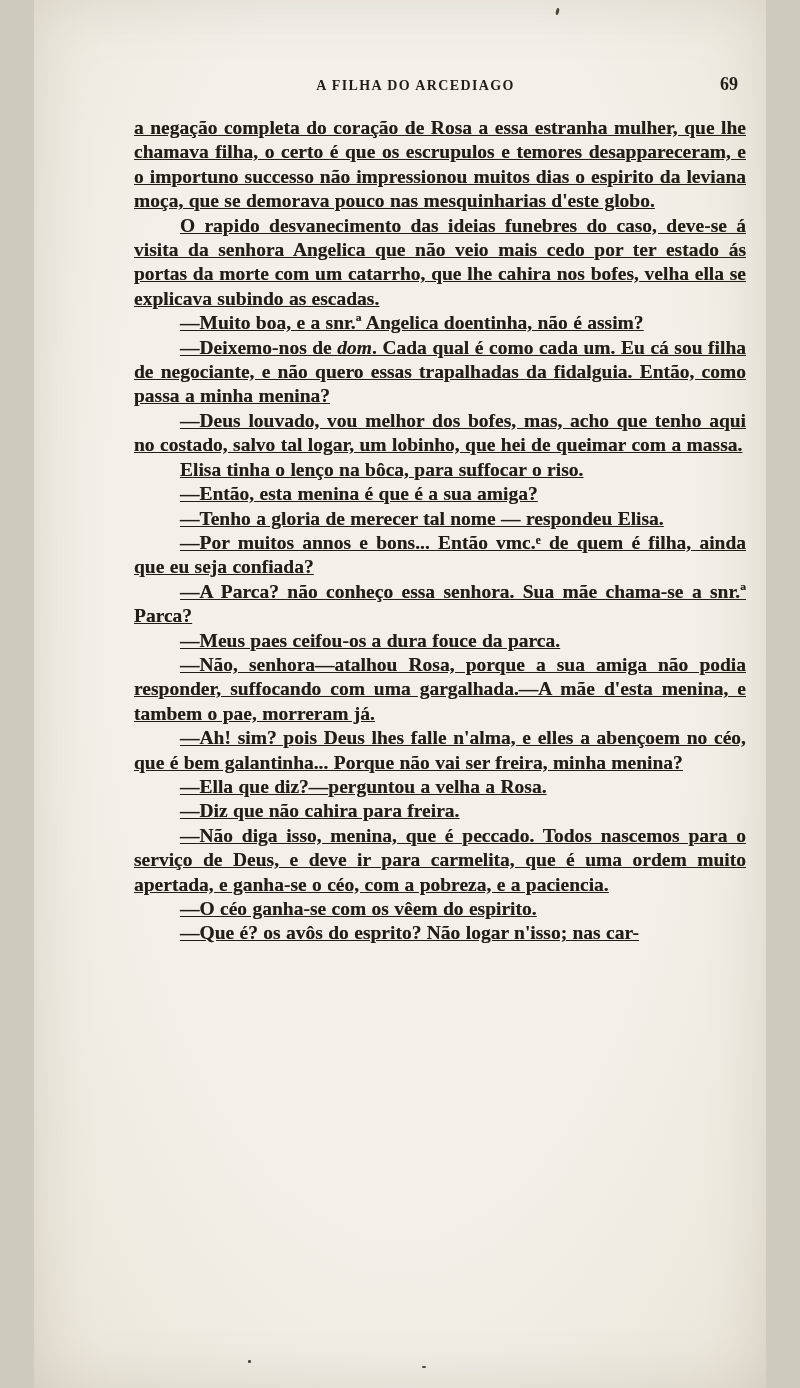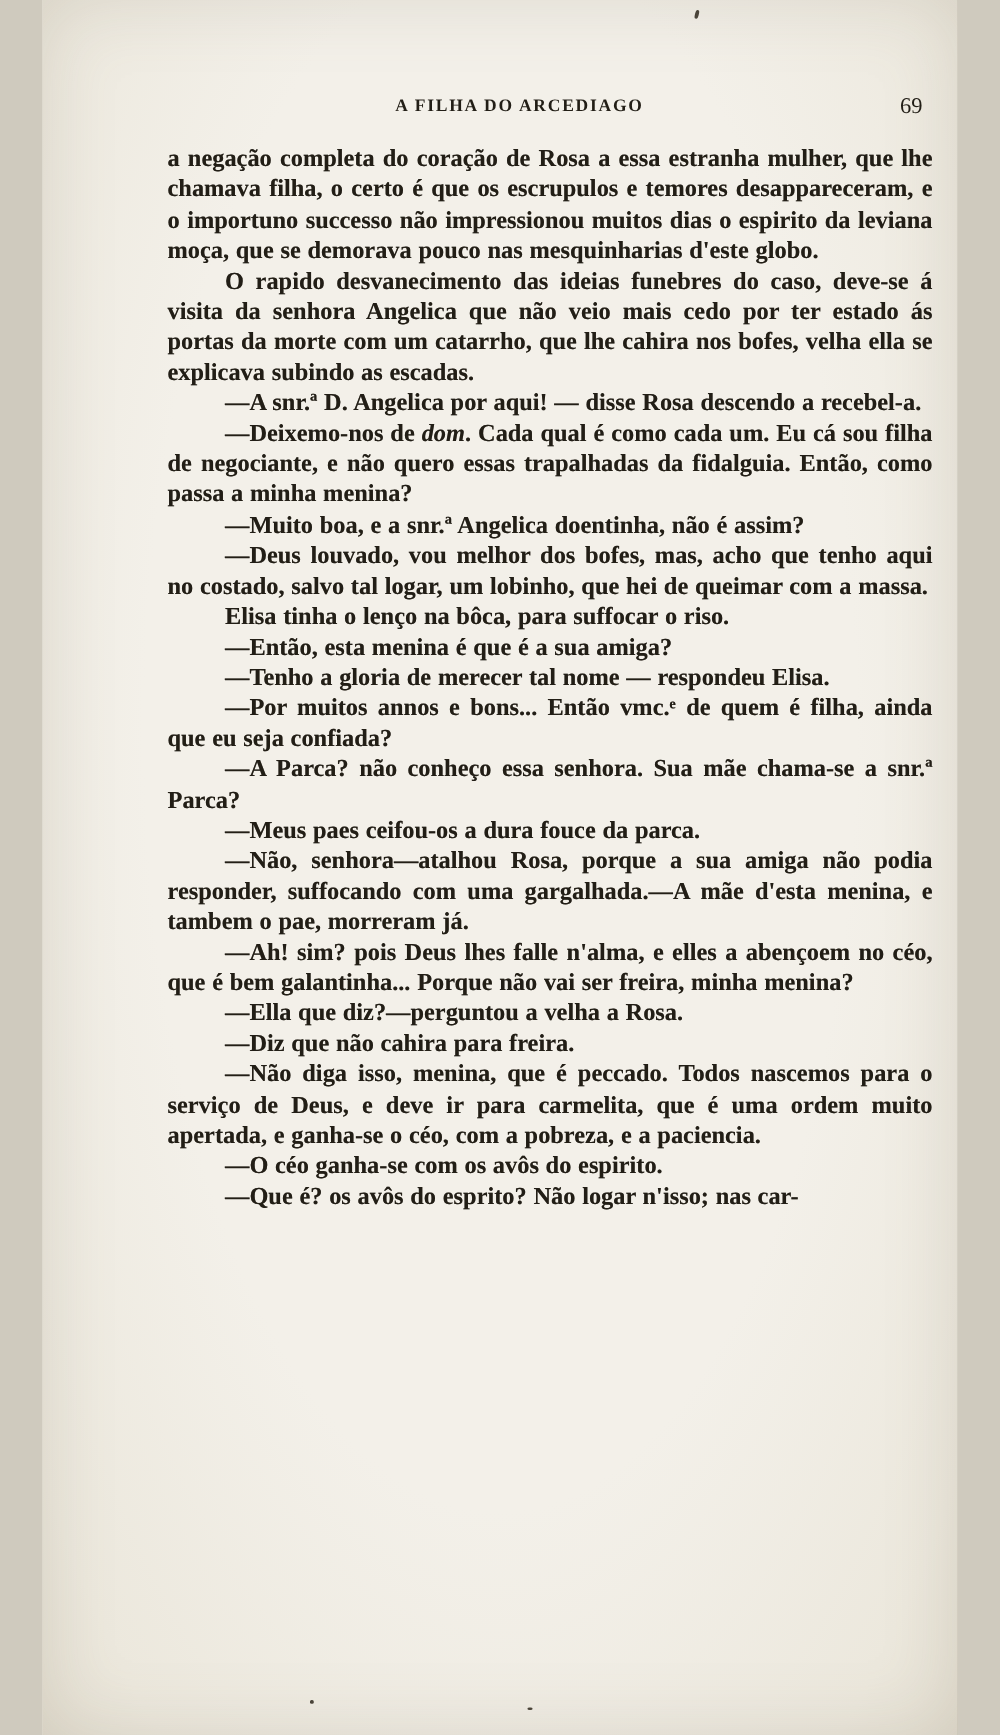--- a/index.html
+++ b/index.html
@@ -33,39 +33,40 @@
     font-size: 14px;
     font-weight: bold;
     letter-spacing: 1.4px;
     white-space: nowrap;
   }
   .page-number {
     position: absolute;
     right: 8px;
     top: 0;
     font-size: 18px;
-    font-weight: normal;
+    font-weight: bold;
     text-align: right;
   }
   .text-block {
     position: absolute;
     left: 100px;
     top: 116px;
     width: 612px;
     text-align: justify;
     font-size: 19.5px;
     line-height: 24.4px;
     font-weight: bold;
     word-spacing: 0.5px;
     text-shadow: 0 0 0.4px rgba(34,30,22,0.55);
   }
   .text-block p {
     margin: 0;
     padding: 0;
     text-indent: 46px;
+    text-decoration: underline;
   }
   .text-block p.first {
     text-indent: 0;
   }
   .text-block em.it {
     font-style: italic;
   }
   .speck {
     position: absolute;
     background: #4a4439;
@@ -78,36 +79,35 @@
 <div class="page">
 
   <div class="header">
     <span class="running-title">A FILHA DO ARCEDIAGO</span>
     <span class="page-number">69</span>
   </div>
 
   <div class="text-block">
     <p class="first">a negação completa do coração de Rosa a essa estranha mulher, que lhe chamava filha, o certo é que os escrupulos e temores desappareceram, e o importuno successo não impressionou muitos dias o espirito da leviana moça, que se demorava pouco nas mesquinharias d'este globo.</p>
     <p>O rapido desvanecimento das ideias funebres do caso, deve-se á visita da senhora Angelica que não veio mais cedo por ter estado ás portas da morte com um catarrho, que lhe cahira nos bofes, velha ella se explicava subindo as escadas.</p>
-    <p>—A snr.ª D. Angelica por aqui! — disse Rosa descendo a recebel-a.</p>
+    <p>—Muito boa, e a snr.ª Angelica doentinha, não é assim?</p>
     <p><span>—Deixemo-nos de </span><em class="it">dom</em><span>. Cada qual é como cada um. Eu cá sou filha de negociante, e não quero essas trapalhadas da fidalguia. Então, como passa a minha menina?</span></p>
-    <p>—Muito boa, e a snr.ª Angelica doentinha, não é assim?</p>
     <p>—Deus louvado, vou melhor dos bofes, mas, acho que tenho aqui no costado, salvo tal logar, um lobinho, que hei de queimar com a massa.</p>
     <p>Elisa tinha o lenço na bôca, para suffocar o riso.</p>
     <p>—Então, esta menina é que é a sua amiga?</p>
     <p>—Tenho a gloria de merecer tal nome — respondeu Elisa.</p>
     <p>—Por muitos annos e bons... Então vmc.ᵉ de quem é filha, ainda que eu seja confiada?</p>
     <p>—A Parca? não conheço essa senhora. Sua mãe chama-se a snr.ª Parca?</p>
     <p>—Meus paes ceifou-os a dura fouce da parca.</p>
     <p>—Não, senhora—atalhou Rosa, porque a sua amiga não podia responder, suffocando com uma gargalhada.—A mãe d'esta menina, e tambem o pae, morreram já.</p>
     <p>—Ah! sim? pois Deus lhes falle n'alma, e elles a abençoem no céo, que é bem galantinha... Porque não vai ser freira, minha menina?</p>
     <p>—Ella que diz?—perguntou a velha a Rosa.</p>
     <p>—Diz que não cahira para freira.</p>
     <p>—Não diga isso, menina, que é peccado. Todos nascemos para o serviço de Deus, e deve ir para carmelita, que é uma ordem muito apertada, e ganha-se o céo, com a pobreza, e a paciencia.</p>
-    <p>—O céo ganha-se com os avôs do espirito.</p>
+    <p>—O céo ganha-se com os vêem do espirito.</p>
     <p>—Que é? os avôs do esprito? Não logar n'isso; nas car-</p>
   </div>
 
   <div class="speck" style="left:522px; top:8px; width:3px; height:7px; transform:rotate(14deg);"></div>
   <div class="speck" style="left:766px; top:100px; width:9px; height:3px;"></div>
   <div class="speck" style="left:758px; top:478px; width:4px; height:3px;"></div>
   <div class="speck" style="left:214px; top:1360px; width:3px; height:3px;"></div>
   <div class="speck" style="left:388px; top:1366px; width:4px; height:2px;"></div>
 
 </div>

